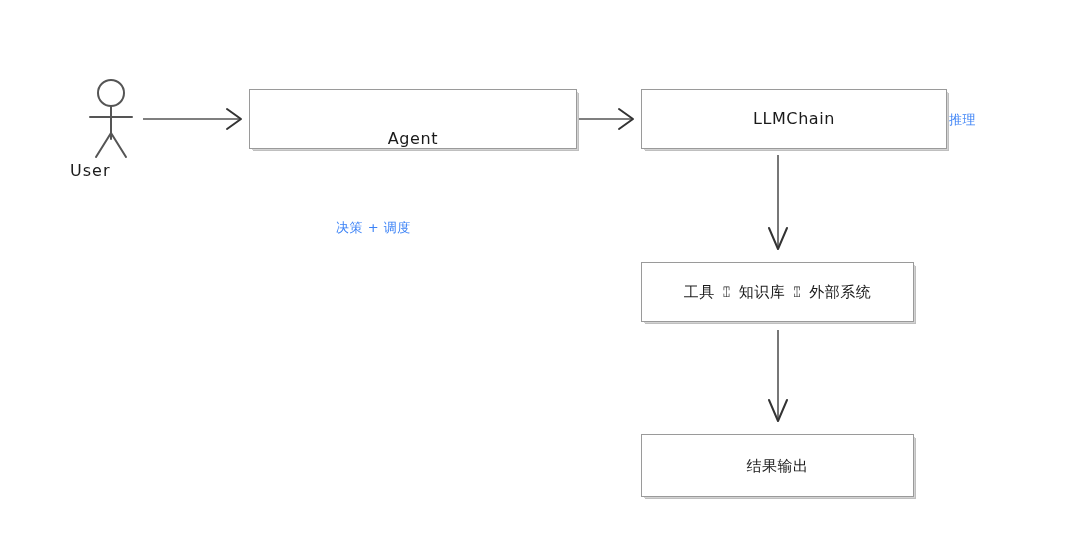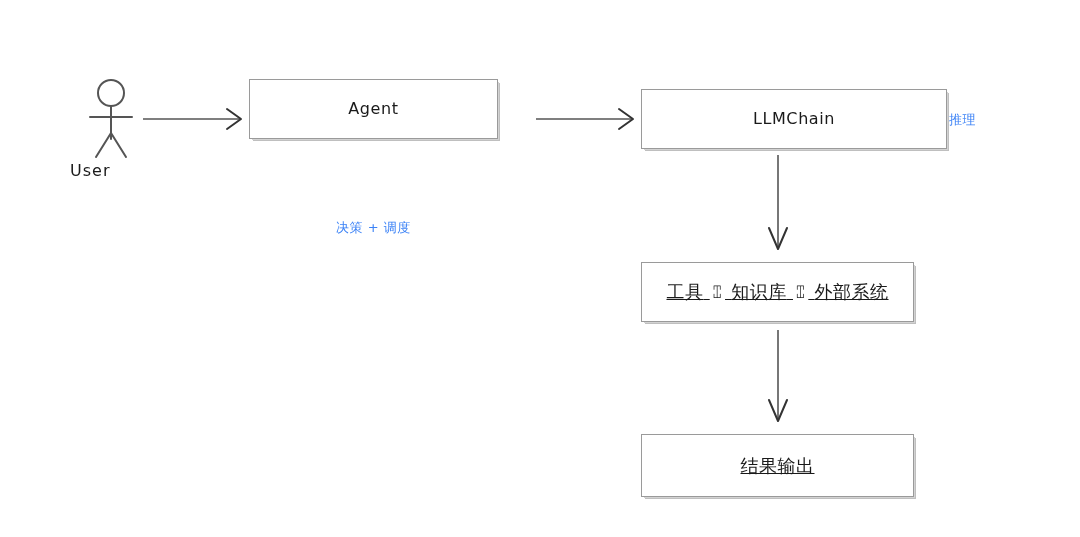--- a/index.html
+++ b/index.html
@@ -44,26 +44,25 @@
   }
   
   .handwritten {
     font-family: "DejaVu Sans", sans-serif;
     font-size: 16px;
     letter-spacing: 0.6px;
     font-weight: 400;
   }
   .cjk {
     font-family: "DejaVu Sans", sans-serif;
-    font-size: 18px;
+    font-size: 15px;
     letter-spacing: 0.5px;
-    text-decoration: underline;
   }
   
-  #node-agent    { left: 249px; top: 79px;  width: 249px; height: 60px; }
+  #node-agent    { left: 249px; top: 89px;  width: 328px; height: 60px; align-items: flex-end; }
   #node-llmchain { left: 641px; top: 89px;  width: 306px; height: 60px; }
   #node-tools    { left: 641px; top: 262px; width: 273px; height: 60px; }
   #node-output   { left: 641px; top: 434px; width: 273px; height: 63px; }
 
   
   .annotation {
     position: absolute;
     color: #3b82f6;
     font-family: "DejaVu Sans", sans-serif;
     font-size: 13px;

